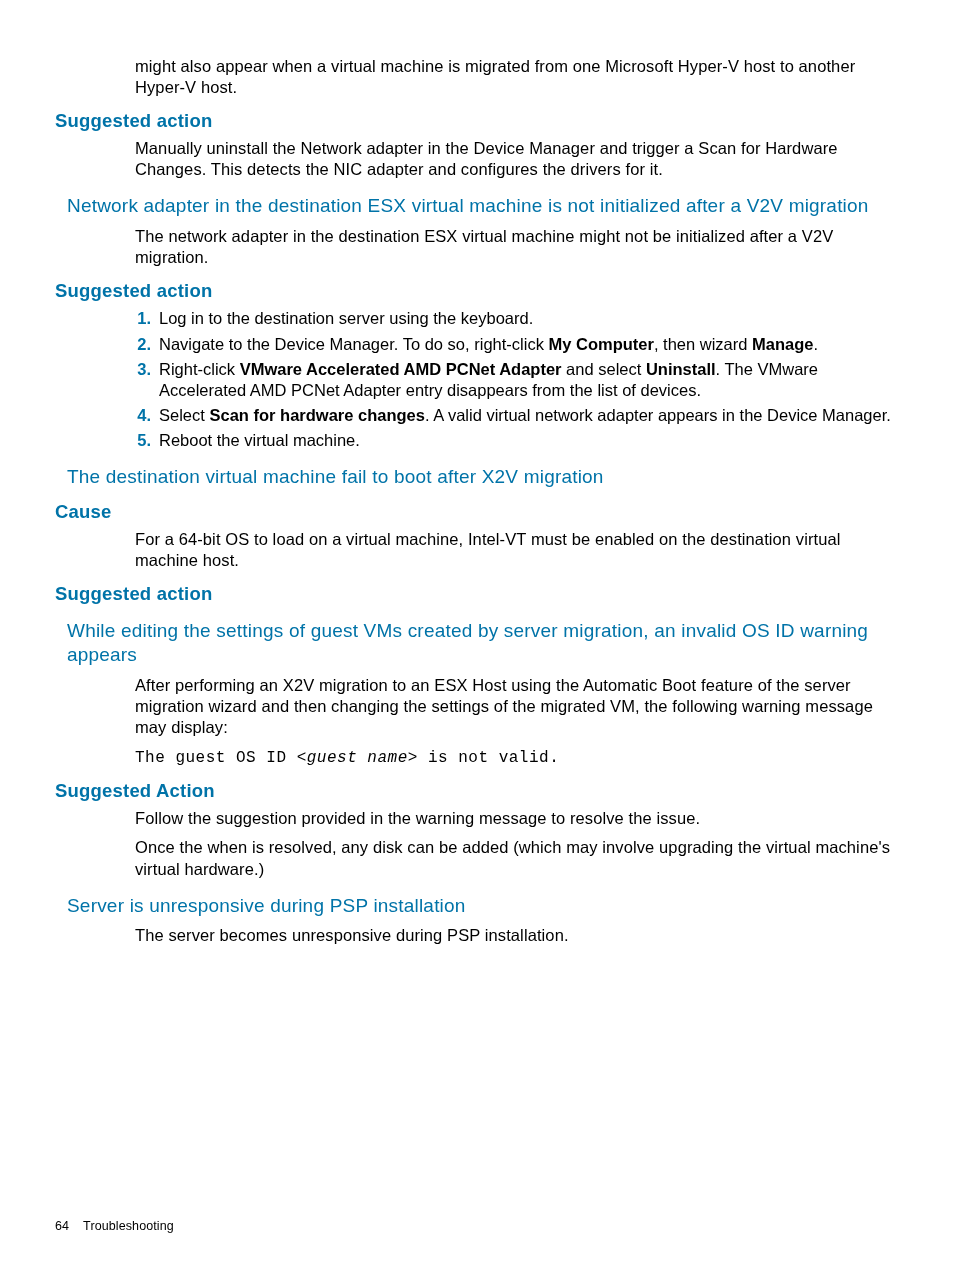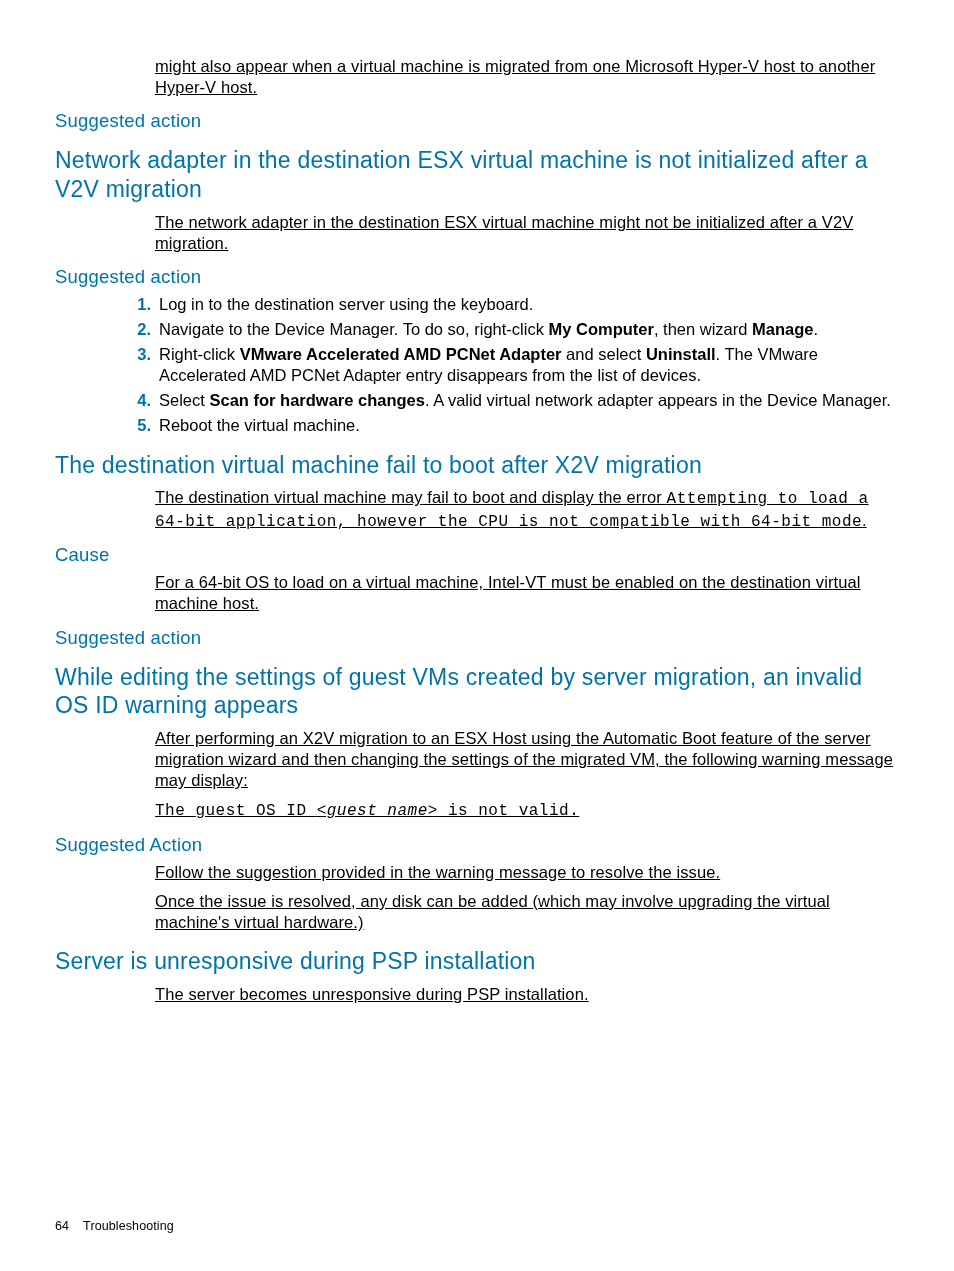--- a/index.html
+++ b/index.html
@@ -12,44 +12,43 @@
     color: #000000;
   }
   .page {
     width: 954px;
     height: 1271px;
     position: relative;
     box-sizing: border-box;
     padding: 56px 55px 0 55px;
   }
   .body-indent {
-    margin-left: 100px;
+    margin-left: 80px;
     margin-right: 0;
-    text-decoration: underline;
   }
   p {
     margin: 0 0 8px 0;
     font-size: 16.5px;
     line-height: 1.28;
     font-weight: 400;
     letter-spacing: 0.1px;
   }
   .bold { font-weight: 700; }
   .blue-h3 {
     color: #0073a8;
     font-size: 18.5px;
-    font-weight: 400;
+    font-weight: 700;
     margin: 12px 0 6px 0;
     letter-spacing: 0.2px;
   }
   .blue-h2 {
     color: #0073a8;
-    font-size: 23px;
+    font-size: 19px;
     font-weight: 400;
-    margin: 14px 0 8px 0;
+    margin: 14px 0 8px 12px;
     line-height: 1.25;
     letter-spacing: 0.2px;
   }
   ol.steps {
     list-style: none;
     margin: 2px 0 8px 0;
     padding: 0 0 0 104px;
   }
   ol.steps li {
     position: relative;
@@ -92,20 +91,23 @@
 </head>
 <body>
 
 <div class="page">
 
   <div class="body-indent">
     <p>might also appear when a virtual machine is migrated from one Microsoft Hyper-V host to another Hyper-V host.</p>
   </div>
 
   <div class="blue-h3">Suggested action</div>
+  <div class="body-indent">
+    <p>Manually uninstall the Network adapter in the Device Manager and trigger a Scan for Hardware Changes. This detects the NIC adapter and configures the drivers for it.</p>
+  </div>
 
   <div class="blue-h2">Network adapter in the destination ESX virtual machine is not initialized after a V2V migration</div>
   <div class="body-indent">
     <p>The network adapter in the destination ESX virtual machine might not be initialized after a V2V migration.</p>
   </div>
 
   <div class="blue-h3">Suggested action</div>
   <ol class="steps">
     <li>
       <span class="num">1.</span>
@@ -123,45 +125,40 @@
       <span class="num">4.</span>
       <span>Select </span><span class="bold">Scan for hardware changes</span><span>. A valid virtual network adapter appears in the Device Manager.</span>
     </li>
     <li>
       <span class="num">5.</span>
       <span>Reboot the virtual machine.</span>
     </li>
   </ol>
 
   <div class="blue-h2">The destination virtual machine fail to boot after X2V migration</div>
-  <div class="body-indent">
-    <p>
-      <span>The destination virtual machine may fail to boot and display the error </span><span class="mono">Attempting to load a 64-bit application, however the CPU is not compatible with 64-bit mode</span><span>.</span>
-    </p>
-  </div>
 
   <div class="blue-h3">Cause</div>
   <div class="body-indent">
     <p>For a 64-bit OS to load on a virtual machine, Intel-VT must be enabled on the destination virtual machine host.</p>
   </div>
 
   <div class="blue-h3">Suggested action</div>
 
   <div class="blue-h2">While editing the settings of guest VMs created by server migration, an invalid OS ID warning appears</div>
   <div class="body-indent">
     <p>After performing an X2V migration to an ESX Host using the Automatic Boot feature of the server migration wizard and then changing the settings of the migrated VM, the following warning message may display:</p>
     <p>
       <span class="mono">The guest OS ID </span><span class="mono-italic">&lt;guest name&gt;</span><span class="mono"> is not valid.</span>
     </p>
   </div>
 
   <div class="blue-h3">Suggested Action</div>
   <div class="body-indent">
     <p>Follow the suggestion provided in the warning message to resolve the issue.</p>
-    <p>Once the issue is resolved, any disk can be added (which may involve upgrading the virtual machine's virtual hardware.)</p>
+    <p>Once the when is resolved, any disk can be added (which may involve upgrading the virtual machine's virtual hardware.)</p>
   </div>
 
   <div class="blue-h2">Server is unresponsive during PSP installation</div>
   <div class="body-indent">
     <p>The server becomes unresponsive during PSP installation.</p>
   </div>
 
   <div class="footer">
     <span class="pn">64</span><span>Troubleshooting</span>
   </div>

